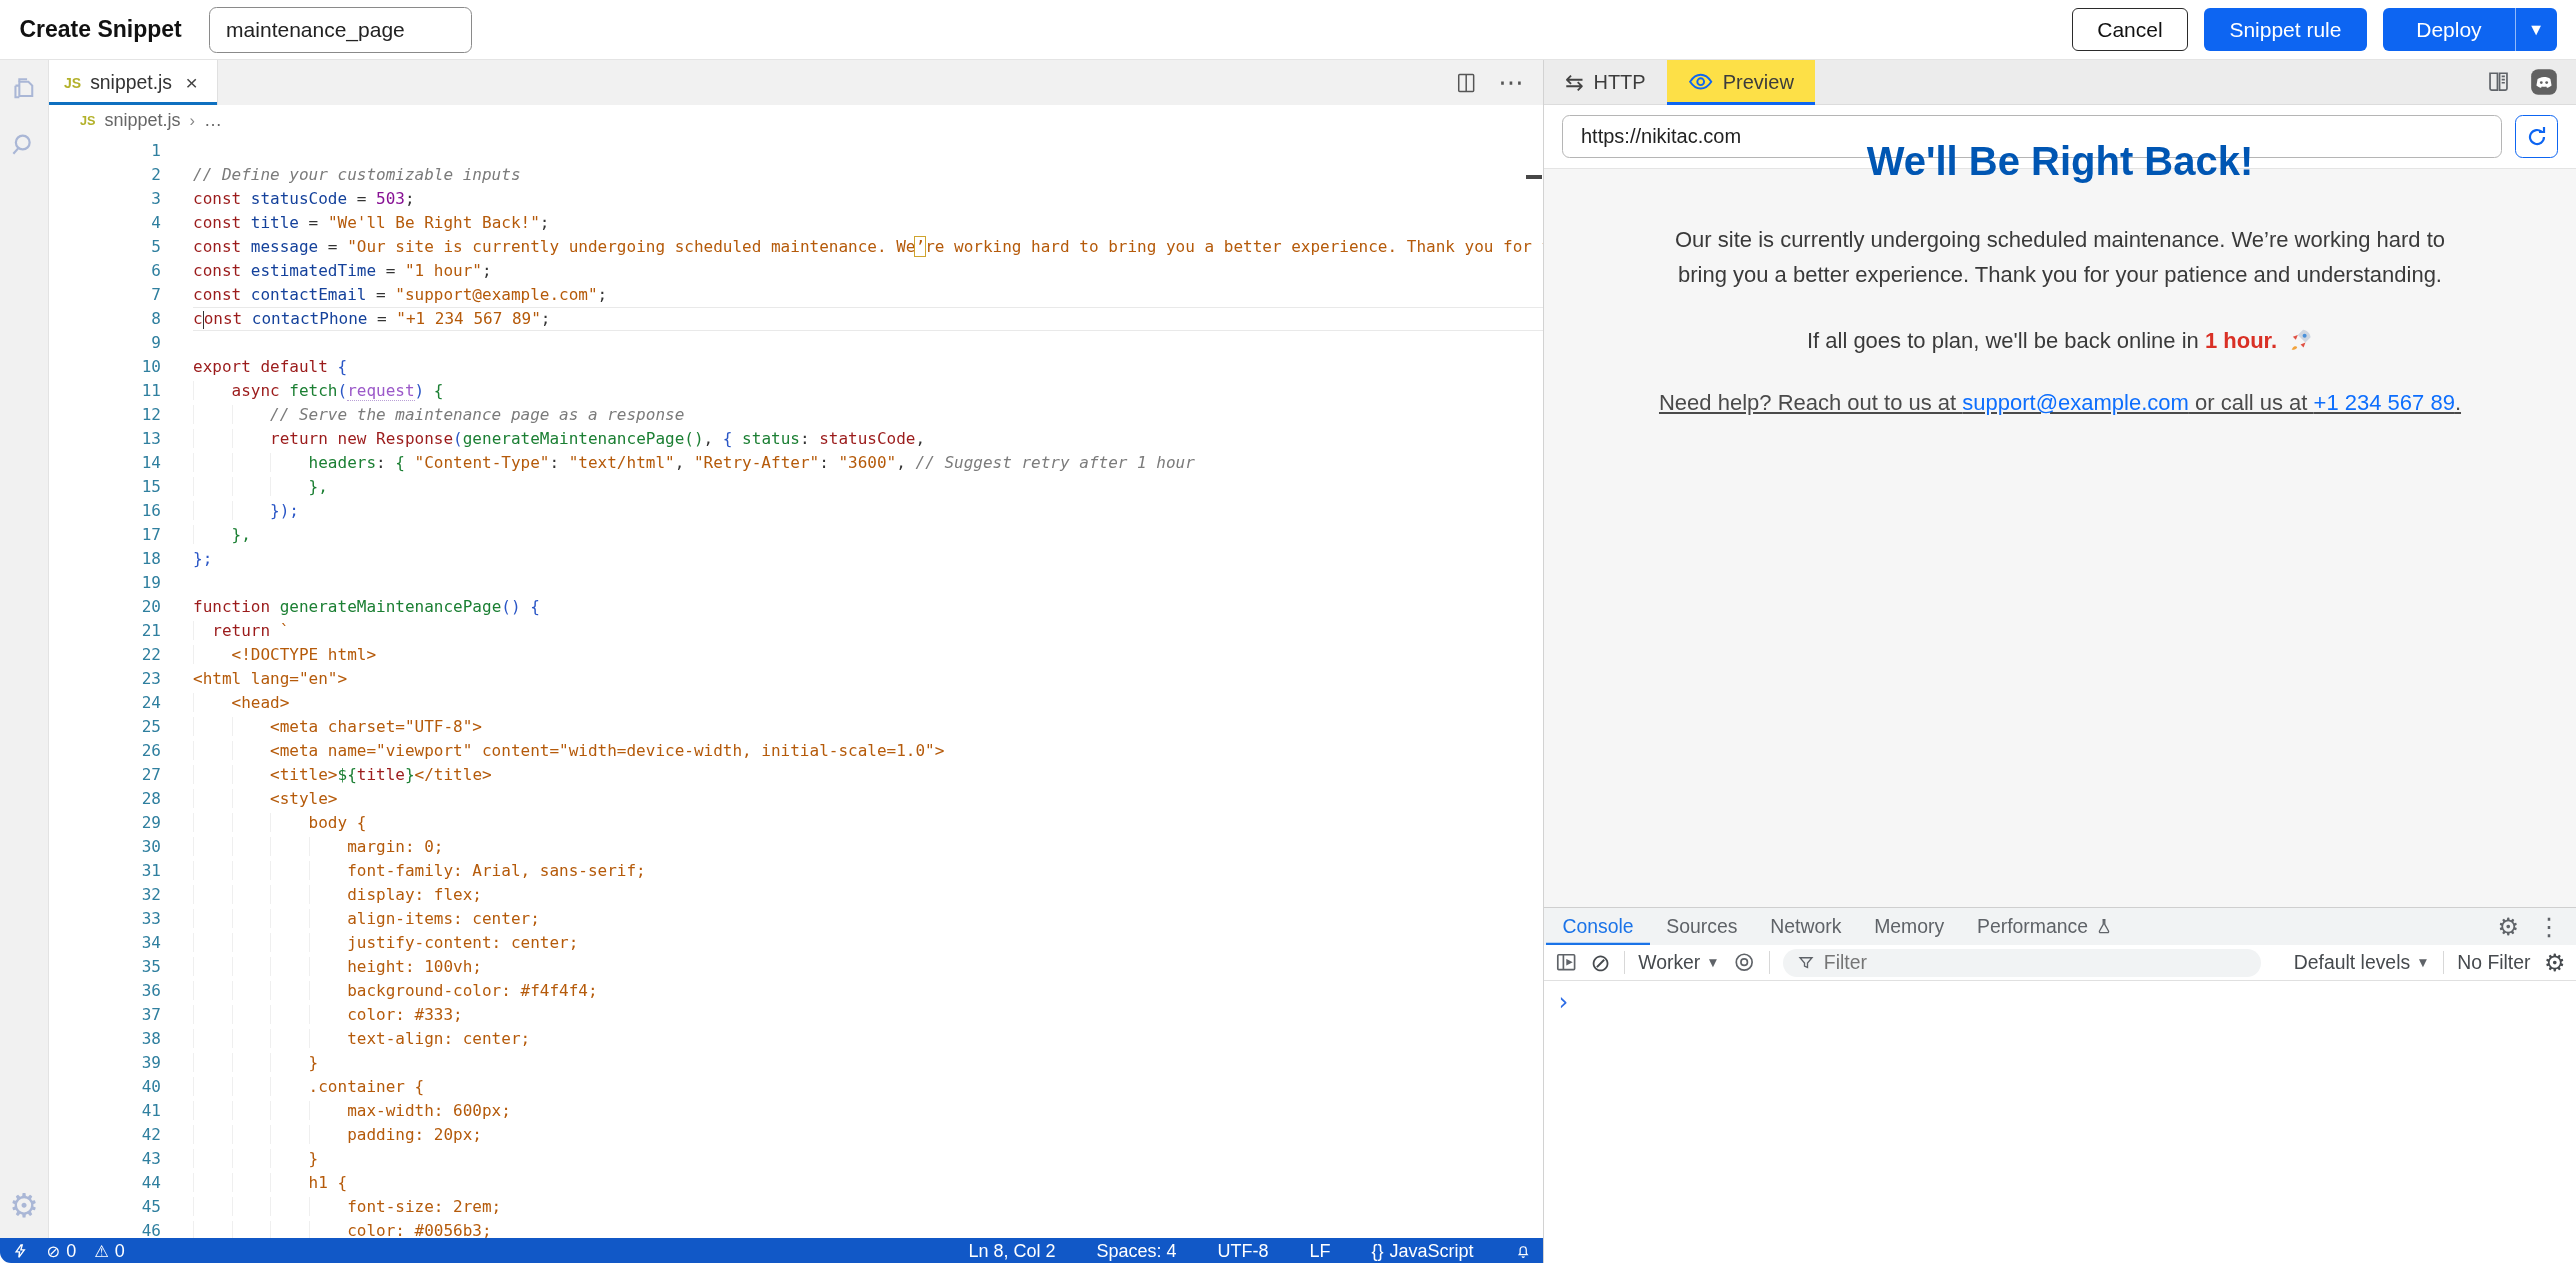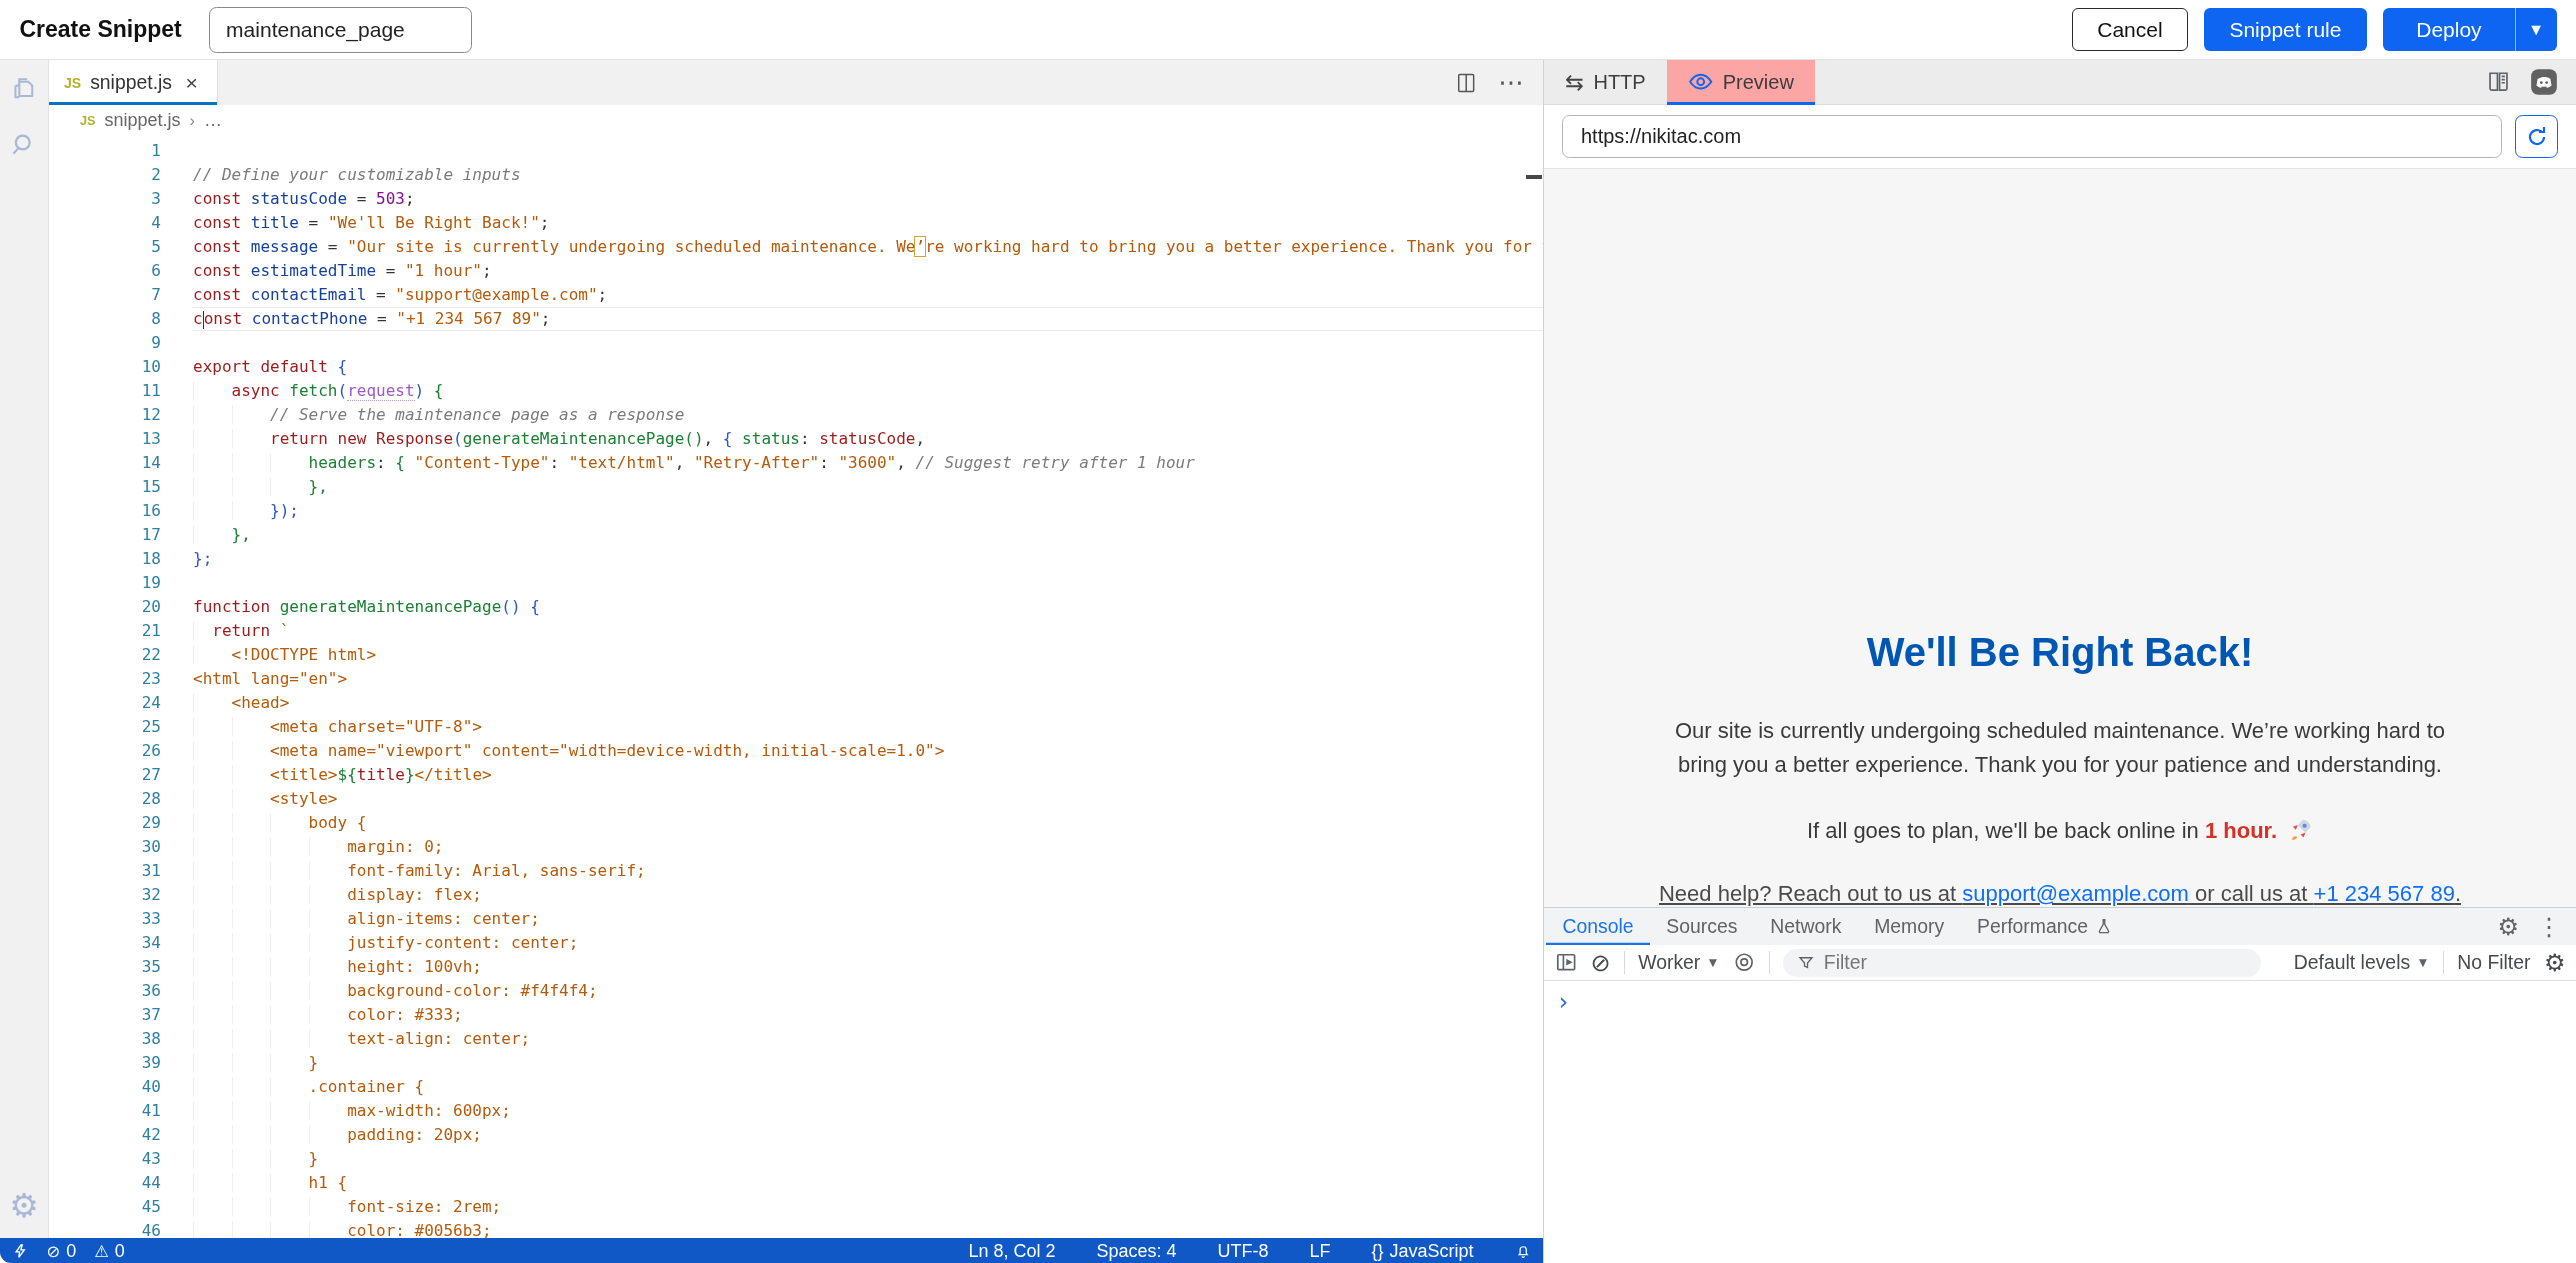--- a/index.html
+++ b/index.html
@@ -58,28 +58,28 @@
   .scroll-marker { position:absolute; top:39px; right:0.7px; width:16.4px; height:3.7px; background:#474747; }
   
   .statusbar { height:26px; background:var(--statusbar-bg); color:#fff; display:flex; align-items:center; font-size:18px; padding:0 12px; }
   .sb-left, .sb-right { display:flex; align-items:center; gap:18px; }
   .sb-right { margin-left:auto; gap:41px; }
   .sb-item { display:flex; align-items:center; gap:6px; white-space:nowrap; }
   
   .right-panel { flex:1; display:flex; flex-direction:column; min-width:0; }
   .rp-tabs { height:45px; background:#ececec; display:flex; align-items:stretch; border-bottom:0.7px solid #dcdcdc; }
   .rp-tab { display:flex; align-items:center; gap:9.7px; padding:0 21px; font-size:20px; color:#3c3c3c; position:relative; }
-  .rp-tab.active { background:#fca5a5; }
+  .rp-tab.active { background:#fde047; }
   .rp-tab.active::after { content:""; position:absolute; left:0; right:0; bottom:-0.7px; height:3px; background:var(--accent); }
   .rp-tabs-right { margin-left:auto; display:flex; align-items:center; gap:18px; padding-right:18px; color:#5f6368; }
   .url-row { height:64px; background:#fff; display:flex; align-items:center; gap:13.5px; padding:0 18px; border-bottom:0.7px solid #e4e4e4; }
   .url-input { flex:1; height:43px; border:1.1px solid #b5b5b5; border-radius:7.5px; font-size:20px; color:#222; padding:0 18px; font-family:inherit; }
   .refresh-btn { width:43px; height:43px; border:1.5px solid var(--accent); border-radius:7.5px; background:#fff; display:flex; align-items:center; justify-content:center; }
   
-  .preview-vp { height:738px; background:#f6f6f6; display:flex; align-items:flex-end; justify-content:center; }
+  .preview-vp { height:738px; background:#f6f6f6; display:flex; align-items:flex-start; justify-content:center; }
   .mp-container { width:807px; text-align:center; margin-top:-30px; }
   .mp-container h2 { font-size:40px; font-weight:bold; color:var(--heading-blue); margin-bottom:39px; }
   .mp-msg { font-size:22px; color:#3a3a3a; line-height:1.58; margin-bottom:34px; }
   .mp-eta { font-size:22px; color:#3a3a3a; margin-bottom:37px; }
   .mp-eta .hl { color:var(--alert-red); font-weight:bold; }
   .mp-help { font-size:22px; color:#4a4a4a;text-decoration:underline; }
   .mp-help a { color:var(--link-blue); text-decoration:none; }
   .rocket { vertical-align:-4.5px; margin-left:4.5px; }
   
   .devtools { flex:1; display:flex; flex-direction:column; border-top:0.7px solid #cfcfcf; min-height:0; }

